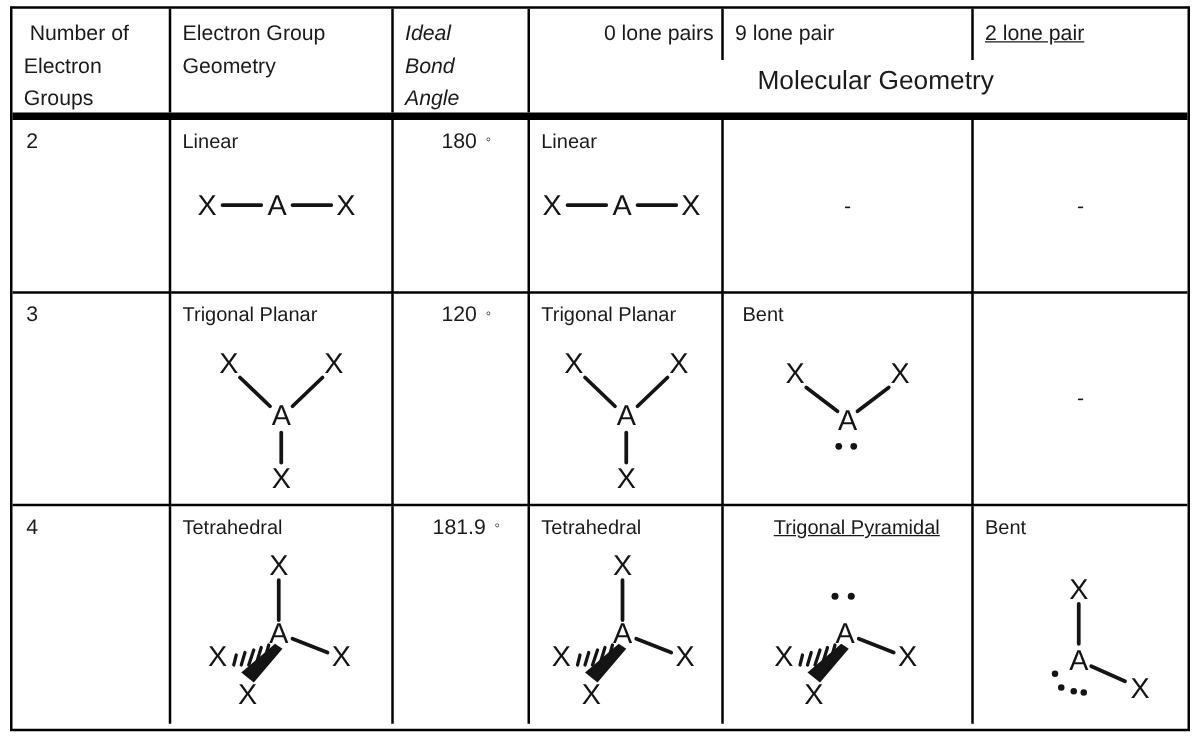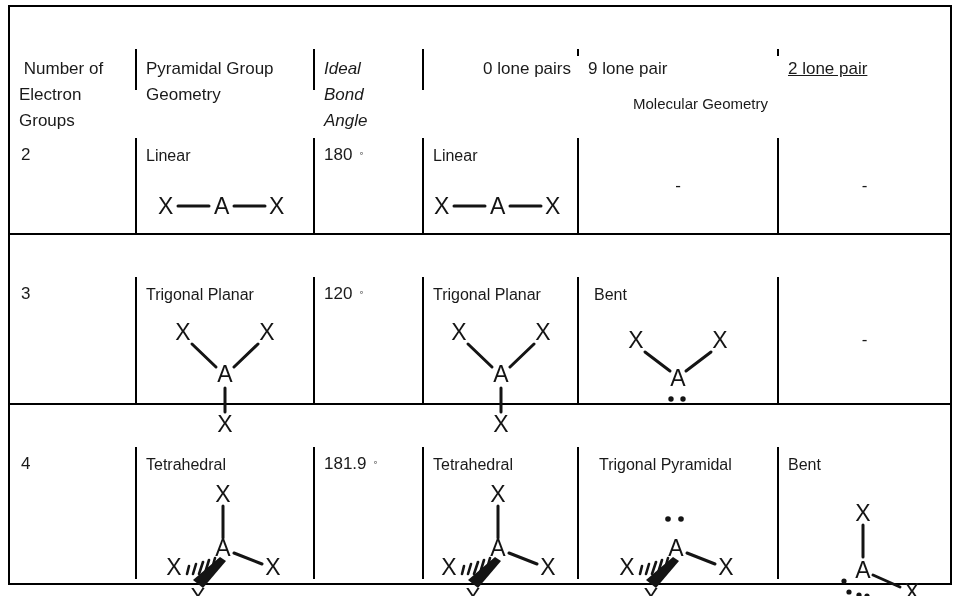--- a/index.html
+++ b/index.html
@@ -8,41 +8,41 @@
     font-family:"Liberation Sans","DejaVu Sans",sans-serif;color:#1a1a1a;
     overflow:hidden;
   }
   .tbl{
     position:absolute;left:8px;top:5px;width:944px;height:580px;
     border:2px solid #000;box-sizing:border-box;background:#fff;
     display:grid;
     grid-template-columns:127px 178px 109px 155px 200px 171px;
     grid-template-rows:41px 42px 6px 139px 170px 174px;
   }
-  .c{box-sizing:border-box;position:relative;margin-top:42px;}
+  .c{box-sizing:border-box;position:relative;}
   .bR{border-right:2px solid #000;}
   .bB{border-bottom:2px solid #000;}
   
   .h1{grid-row:1/3;grid-column:1;}
   .h2{grid-row:1/3;grid-column:2;}
   .h3{grid-row:1/3;grid-column:3;font-style:italic;}
   .lp0{grid-row:1;grid-column:4;text-align:right;}
   .lp1{grid-row:1;grid-column:5;}
   .lp2{grid-row:1;grid-column:6;text-decoration:underline;}
-  .mg{grid-row:2;grid-column:4/7;text-align:center;padding-top:5px;font-size:15px;padding-left:27px;}
+  .mg{grid-row:2;grid-column:4/7;text-align:center;padding-top:5px;font-size:21px;padding-left:27px;}
   .bar{grid-row:3;grid-column:1/7;background:#000;}
   .r4{grid-row:4;}
   .r5{grid-row:5;}
   .r6{grid-row:6;}
   .hdr{font-size:17px;line-height:26px;padding:7px 6px 0 9px;white-space:pre-wrap;}
   .cell-label{font-size:16px;line-height:22px;padding:7px 4px 0 9px;}
   .ind1{padding-left:15px;}
-  .ind2{padding-left:20px;}
+  .ind2{padding-left:40px;text-decoration:underline;}
   .numcell{font-size:17px;padding:7px 0 0 11px;}
-  .angcell{font-size:17px;padding:7px 0 16px 9px;}
+  .angcell{font-size:17px;padding:7px 0 16px 9px;text-align:center;}
   .deg{font-size:12px;vertical-align:3px;margin-left:7px;}
   .dashcell{display:flex;align-items:center;justify-content:center;font-size:17px;}
   .mol{display:block;margin:0 auto;}
   .mol text{font-size:23px;fill:#141414;font-family:"Liberation Sans","DejaVu Sans",sans-serif;}
   .mol line{stroke:#141414;stroke-width:3;stroke-linecap:round;}
   .mol .hash line{stroke-width:2.6;}
   .mol circle{fill:#141414;}
   .mol polygon{fill:#141414;}
   .mt-lin{margin-top:20px;}
   .mt-tri{margin-top:13px;}
@@ -51,21 +51,21 @@
   .mt-bent4{margin-top:23px;}
 </style>
 </head>
 <body>
 
 <div class="tbl">
 
   <div class="c bR h1 hdr"> Number of
 Electron
 Groups</div>
-  <div class="c bR h2 hdr">Pyramidal Group
+  <div class="c bR h2 hdr">Electron Group
 Geometry</div>
   <div class="c bR h3 hdr">Ideal
 Bond
 Angle</div>
   <div class="c bR lp0 hdr">0 lone pairs</div>
   <div class="c bR lp1 hdr">9 lone pair</div>
   <div class="c lp2 hdr">2 lone pair</div>
   <div class="c mg">Molecular Geometry</div>
   <div class="c bar"></div>
 

